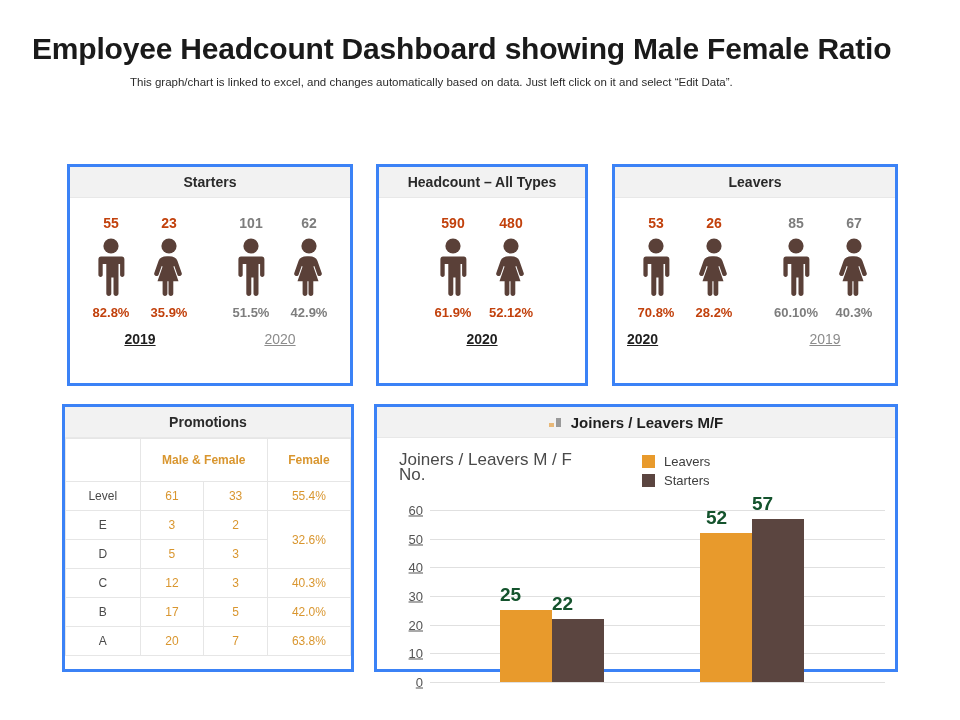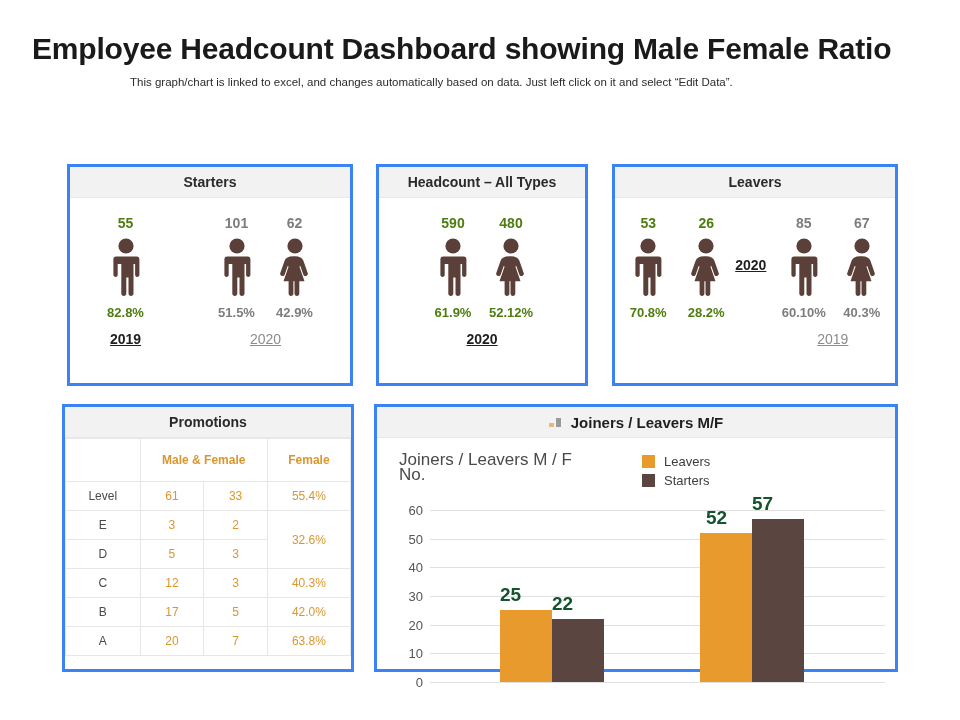--- a/index.html
+++ b/index.html
@@ -30,21 +30,21 @@
   }
   .panel-body{position:relative;height:calc(100% - 30px);}
   
   .pic-row{display:flex;align-items:flex-start;justify-content:center;height:100%;}
   .pic-group{display:flex;justify-content:center;}
   .pic-col{width:58px;display:flex;flex-direction:column;align-items:center;}
   .pic-num{font-size:14px;font-weight:bold;margin-top:16px;height:18px;line-height:18px;}
   .pic-fig{height:62px;display:flex;align-items:flex-end;justify-content:center;margin-top:2px;}
   .pic-pct{font-size:13px;font-weight:bold;margin-top:8px;height:17px;line-height:17px;}
   .year-lbl{font-size:14px;margin-top:10px;text-align:center;text-decoration:underline;}
-  .accent{color:#4d7c0f;}
+  .accent{color:#c2410c;}
   .muted{color:#7d7d7d;}
   .year-accent{color:#1f1f1f;font-weight:bold;}
   .year-muted{color:#8c8c8c;font-weight:normal;}
   .figure-svg{display:block;}
   
   table.promo{border-collapse:collapse;width:100%;table-layout:fixed;}
   table.promo td,table.promo th{
     border:1px solid #e6e6e6;height:28px;text-align:center;
     font-size:12px;font-weight:normal;padding:0;
   }
@@ -61,21 +61,21 @@
   .mini-icon{display:inline-flex;align-items:flex-end;gap:2px;height:10px;margin-right:10px;}
   .mini-icon i{display:block;width:5px;background:#e8b878;}
   .mini-icon i:nth-child(1){height:4px;}
   .mini-icon i:nth-child(2){height:9px;background:#9a9a9a;}
   .axis-title{position:absolute;left:22px;top:14px;font-size:17px;color:#4a4a4a;line-height:15px;}
   .legend{position:absolute;left:265px;top:14px;font-size:13px;color:#3d3d3d;}
   .legend-row{display:flex;align-items:center;height:19px;}
   .legend-sw{width:13px;height:13px;margin-right:9px;display:block;}
   .plot{position:absolute;left:20px;top:72px;width:488px;height:172px;}
   .ylabels{position:absolute;left:0;top:0;width:26px;height:100%;}
-  .ylabels span{position:absolute;right:0;font-size:13px;color:#555;transform:translateY(-50%);}
+  .ylabels span{position:absolute;right:0;font-size:13px;color:#555;transform:translateY(-50%);text-decoration:underline;}
   .grid-area{position:absolute;left:33px;right:0;top:0;bottom:0;}
   .gridline{position:absolute;left:0;right:0;height:1px;background:#e0e0e0;}
   .bars{position:absolute;left:0;right:0;bottom:0;top:0;}
   .bar{position:absolute;bottom:0;}
   .bar-lbl{position:absolute;font-size:19px;font-weight:bold;color:#14532d;}
 </style>
 </head>
 <body>
 
 <div class="page-title">Employee Headcount Dashboard showing Male Female Ratio</div>
@@ -90,20 +90,30 @@
             <div class="pic-col">
               <div class="pic-num accent">55</div>
               <div class="pic-fig">
                 <svg class="figure-svg" width="36" height="58" viewBox="0 0 36 58">
                   <circle cx="18" cy="8" r="7.6" fill="#5a4038"></circle>
                   <path d="M7.2 18.5h21.6c1.6 0 2.6 1.2 2.6 2.7v15.6c0 1.3-1 2.2-2.2 2.2-1.2 0-2.1-.9-2.1-2.2V26h-1.6v29.6c0 1.4-1.1 2.4-2.5 2.4s-2.5-1-2.5-2.4V39.4h-2.2v16.2c0 1.4-1.1 2.4-2.5 2.4s-2.5-1-2.5-2.4V26H9.7v10.8c0 1.3-.9 2.2-2.1 2.2-1.2 0-2.2-.9-2.2-2.2V21.2c0-1.5 1-2.7 2.6-2.7z" fill="#5a4038"></path>
                 </svg>
               </div>
               <div class="pic-pct accent">82.8%</div>
             </div>
+            <div class="pic-col">
+              <div class="pic-num accent">23</div>
+              <div class="pic-fig">
+                <svg class="figure-svg" width="36" height="58" viewBox="0 0 36 58">
+                  <circle cx="18" cy="8" r="7.6" fill="#5a4038"></circle>
+                  <path d="M18 18.2c4.6 0 7.3 1.6 8.4 4.6l4.3 12.1c.5 1.4-.2 2.6-1.5 3-1.3.4-2.5-.2-2.9-1.5l-3-8.3-.9.3 5.1 14.9h-5.2v12.3c0 1.4-1 2.4-2.4 2.4s-2.4-1-2.4-2.4V43.3h-1.1v12.3c0 1.4-1 2.4-2.4 2.4s-2.4-1-2.4-2.4V43.3H6.5l5.1-14.9-.9-.3-3 8.3c-.4 1.3-1.6 1.9-2.9 1.5-1.3-.4-2-1.6-1.5-3l4.3-12.1c1.1-3 3.8-4.6 8.4-4.6z" fill="#5a4038"></path>
+                </svg>
+              </div>
+              <div class="pic-pct accent">35.9%</div>
+            </div>
           </div>
           <div class="year-lbl year-accent">2019</div>
         </div>
         <div style="display: flex; flex-direction: column; align-items: center;">
           <div class="pic-group">
             <div class="pic-col">
               <div class="pic-num muted">101</div>
               <div class="pic-fig">
                 <svg class="figure-svg" width="36" height="58" viewBox="0 0 36 58">
                   <circle cx="18" cy="8" r="7.6" fill="#5a4038"></circle>
@@ -159,21 +169,21 @@
           <div class="year-lbl year-accent">2020</div>
         </div>
       </div>
   </div>
 </div>
 
 <div class="panel" style="left:612px;top:164px;width:286px;height:222px;">
   <div class="panel-head">Leavers</div>
   <div class="panel-body">
     <div class="pic-row" id="leavers-row" style="justify-content: space-around;">
-        <div style="display: flex; flex-direction: row; align-items: center;">
+        <div style="display: flex; flex-direction: column; align-items: flex-start;">
           <div class="pic-group">
             <div class="pic-col">
               <div class="pic-num accent">53</div>
               <div class="pic-fig">
                 <svg class="figure-svg" width="36" height="58" viewBox="0 0 36 58">
                   <circle cx="18" cy="8" r="7.6" fill="#5a4038"></circle>
                   <path d="M7.2 18.5h21.6c1.6 0 2.6 1.2 2.6 2.7v15.6c0 1.3-1 2.2-2.2 2.2-1.2 0-2.1-.9-2.1-2.2V26h-1.6v29.6c0 1.4-1.1 2.4-2.5 2.4s-2.5-1-2.5-2.4V39.4h-2.2v16.2c0 1.4-1.1 2.4-2.5 2.4s-2.5-1-2.5-2.4V26H9.7v10.8c0 1.3-.9 2.2-2.1 2.2-1.2 0-2.2-.9-2.2-2.2V21.2c0-1.5 1-2.7 2.6-2.7z" fill="#5a4038"></path>
                 </svg>
               </div>
               <div class="pic-pct accent">70.8%</div>

